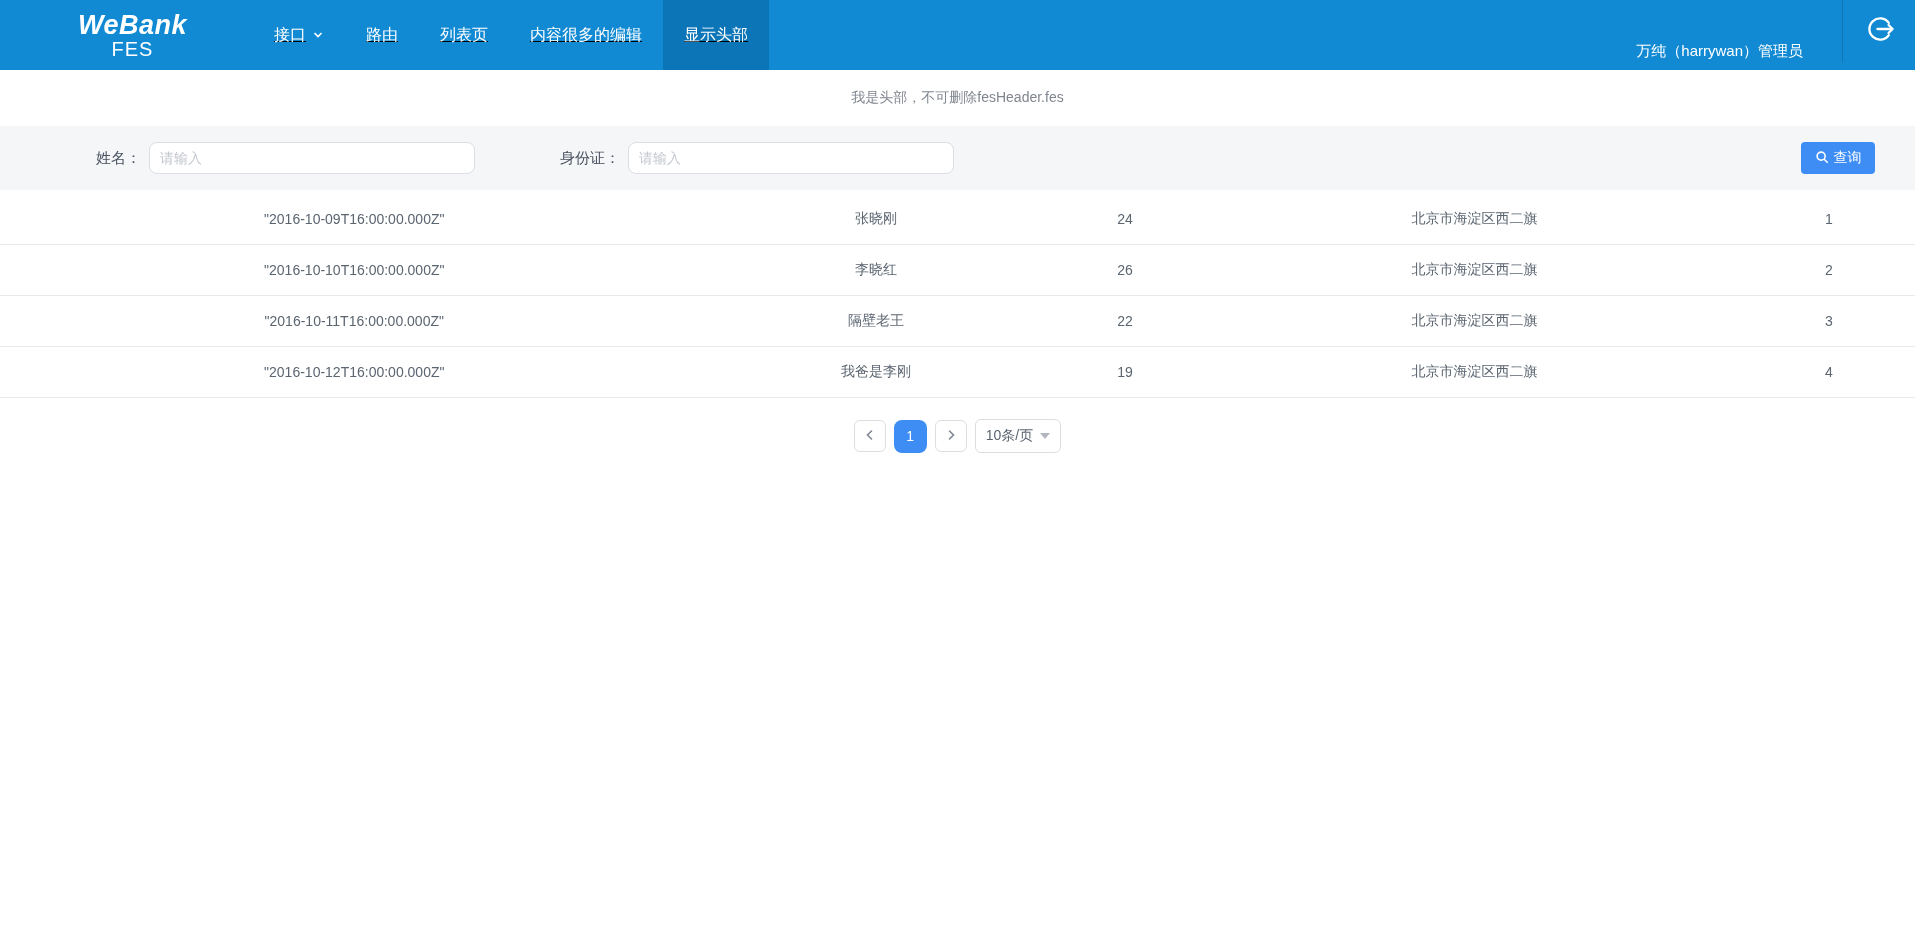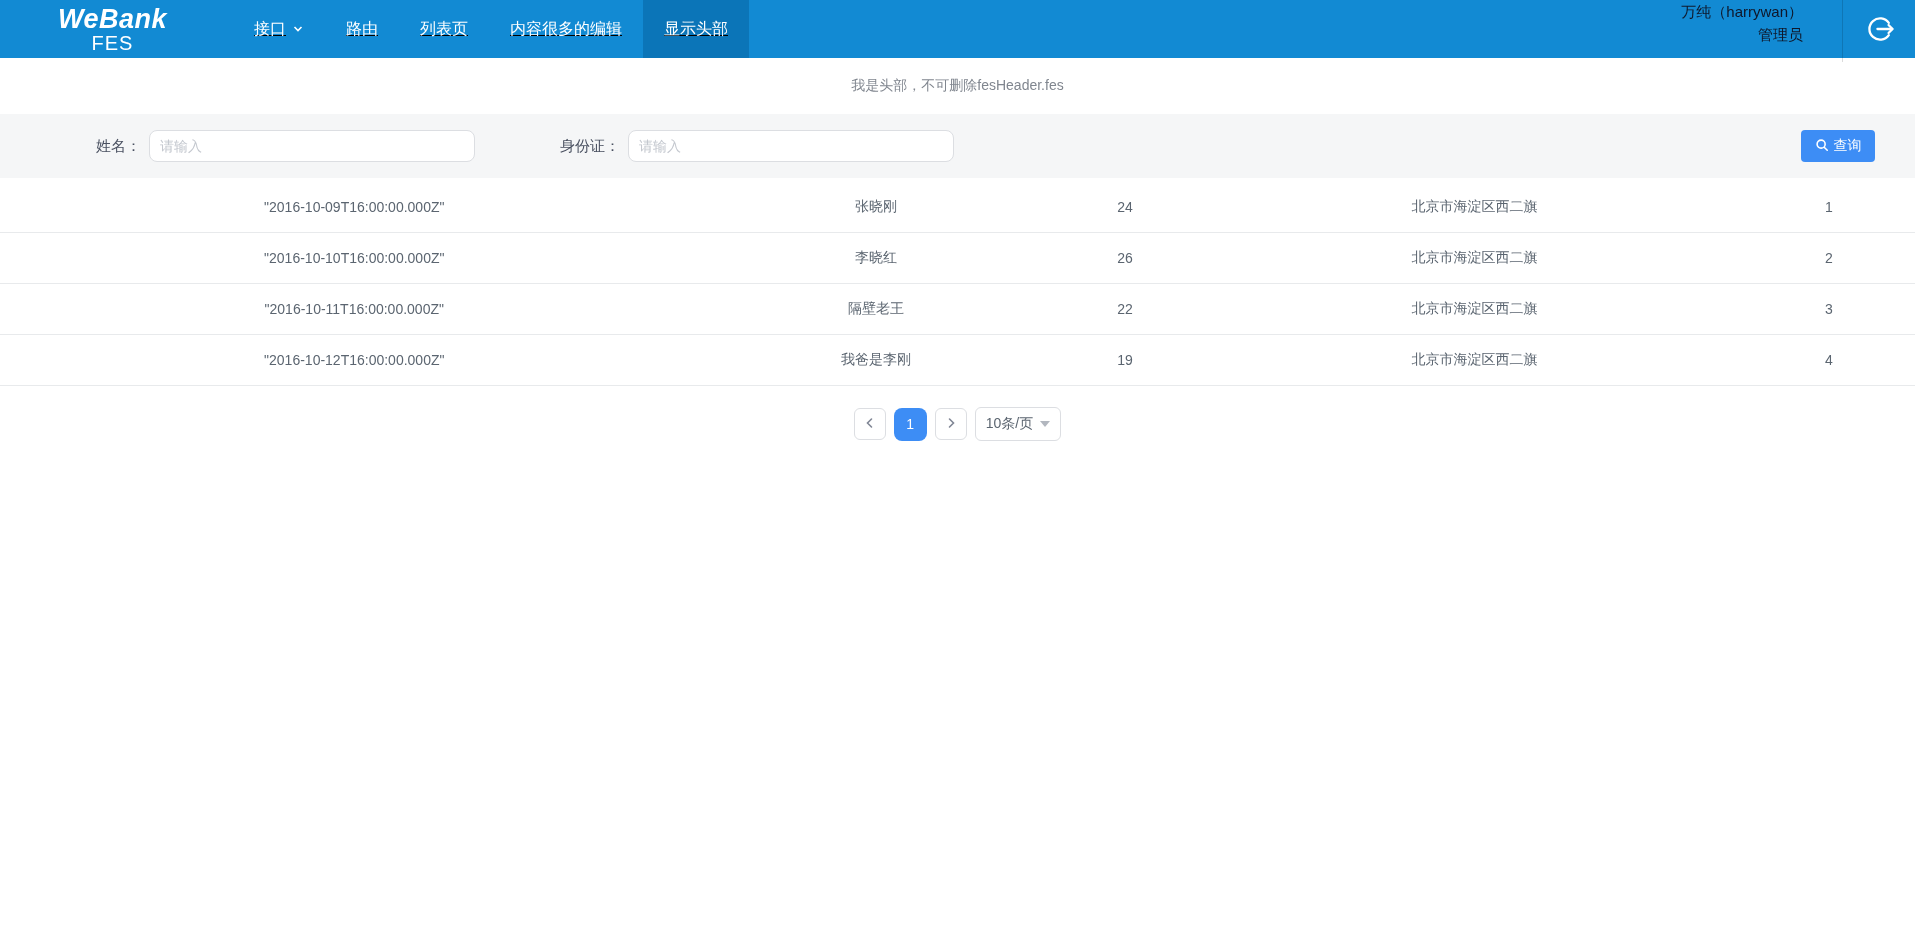--- a/index.html
+++ b/index.html
@@ -1,28 +1,28 @@
 <!DOCTYPE html>
 <html><head>
 <meta charset="utf-8">
 <style>
   * { margin:0; padding:0; box-sizing:border-box; }
   html,body { width:1915px; height:943px; background:#ffffff;
     font-family:"Liberation Sans","DejaVu Sans",sans-serif; overflow:hidden; }
 
   
-  .navbar { height:58px; background:#128ad3; display:flex; align-items:stretch; position:relative; }
+  .navbar { height:70px; background:#128ad3; display:flex; align-items:stretch; position:relative;padding-left:20px; }
   .logo-block { width:225px; display:flex; flex-direction:column; justify-content:center; align-items:center; color:#fff; }
   .logo-title { font-size:27px; font-weight:bold; font-style:italic; letter-spacing:0.5px; line-height:28px; }
   .logo-sub { font-size:20px; line-height:20px; font-weight:400; letter-spacing:1px; }
   .nav-items { display:flex; align-items:stretch; margin-left:8px;text-decoration:underline; }
   .nav-item { display:flex; align-items:center; gap:6px; padding:0 21px; color:#fff; font-size:16px; cursor:pointer; }
   .nav-item.active { background:#0b75b8; }
   .nav-item svg { display:block; }
-  .user-block { position:absolute; right:112px; top:0; height:62px; display:flex; flex-direction:column; align-items:flex-end; color:#0f172a; font-size:15px; line-height:23px; }
+  .user-block { position:absolute; right:112px; top:0; height:62px; display:flex; flex-direction:row; align-items:flex-end; color:#ffffff; font-size:15px; line-height:23px; }
   .nav-divider { position:absolute; right:72px; top:0; width:1px; height:62px; background:rgba(0,0,0,0.14); }
   .logout-btn { position:absolute; right:14px; top:14px; width:40px; height:34px; display:flex; align-items:center; justify-content:center; cursor:pointer; }
 
   
   .banner { height:56px; display:flex; align-items:center; justify-content:center; background:#fff; }
   .banner-text { font-size:14px; color:#80868f; }
 
   
   .search-bar { height:64px; background:#f5f6f7; display:flex; align-items:center; padding:0 40px 0 96px; margin-bottom:4px; }
   .search-label { font-size:15px; color:#495060; margin-right:8px; white-space:nowrap; }

